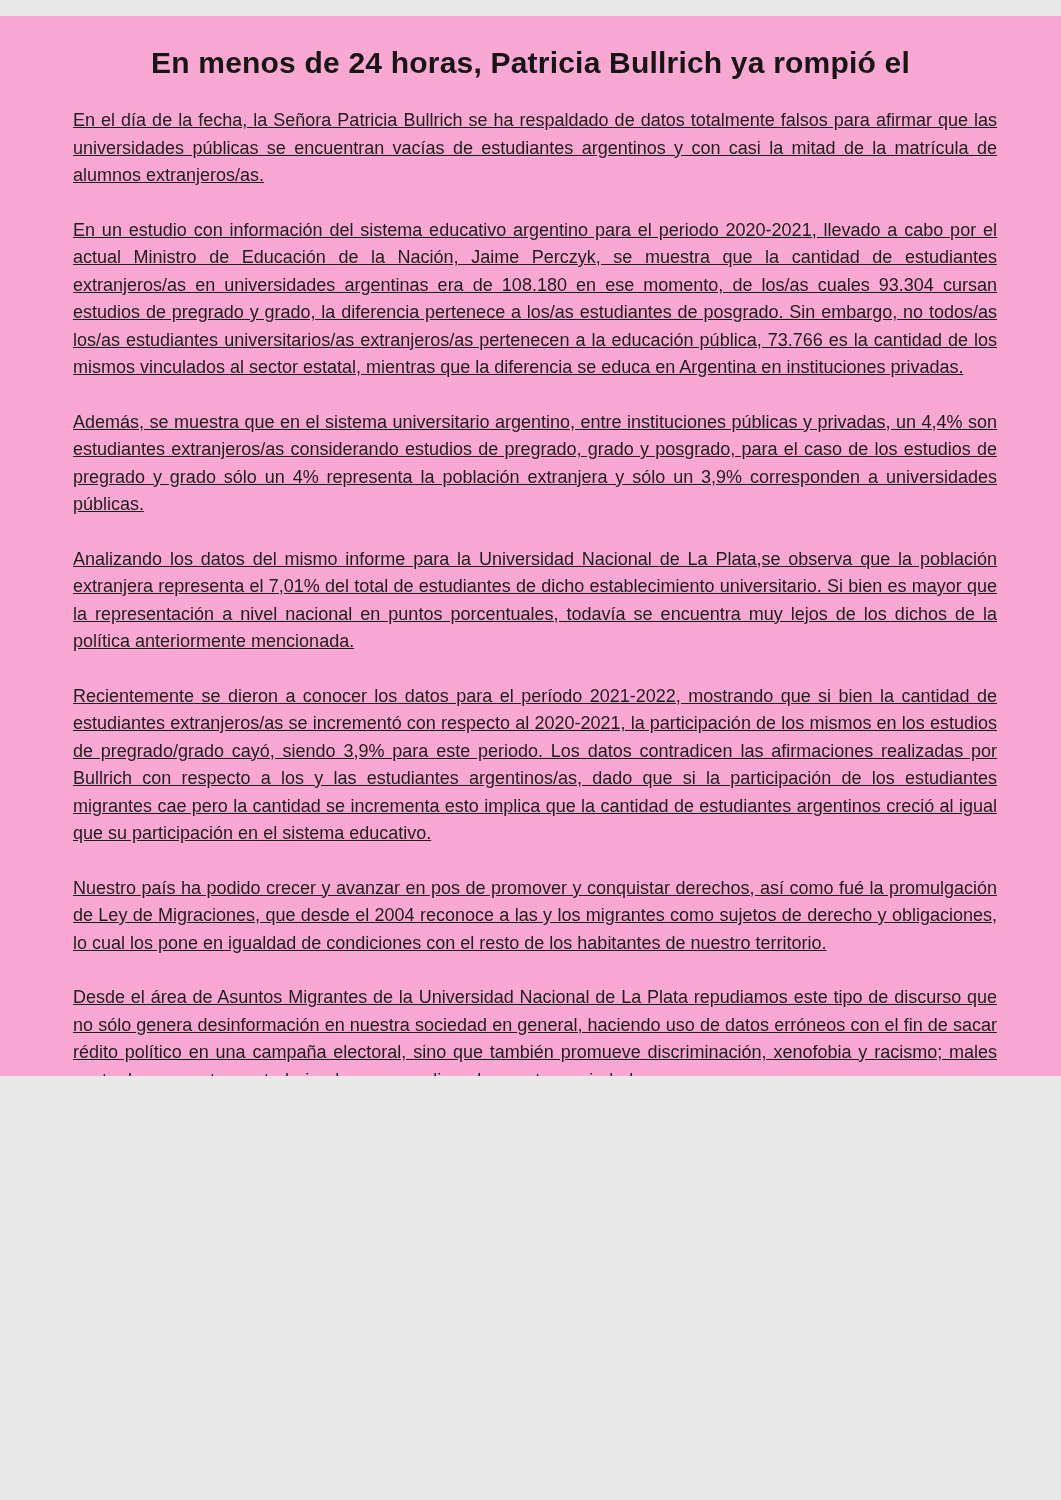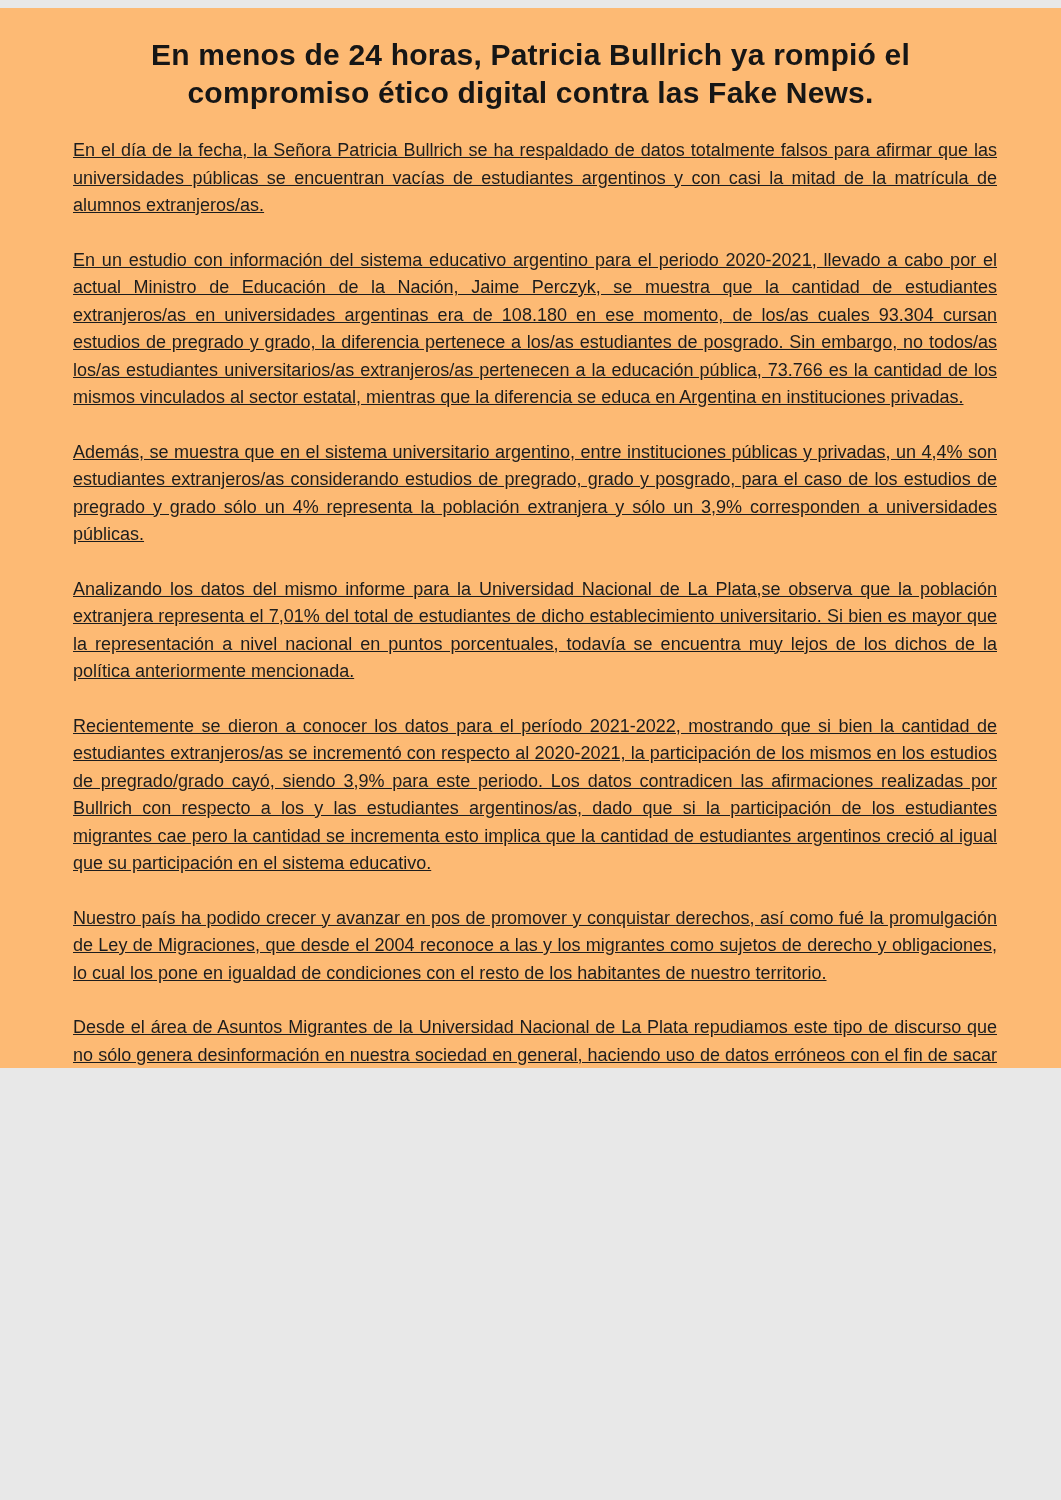--- a/index.html
+++ b/index.html
@@ -1,20 +1,20 @@
 <!DOCTYPE html>
 <html lang="es"><head>
 <meta charset="utf-8">
 <style>
   html,body { margin:0; padding:0; background:#e8e8e8; }
   .page {
     position:relative;
     width:1061px; height:1060px;
-    margin:8px auto;
-    background:#fdba74;
+    margin:16px auto;
+    background:#f9a8d4;
     font-family:"Liberation Sans", sans-serif;
     color:#1d1d1d;
     overflow:hidden;
   }
   .title {
     margin:28px 58px 0;
     font-size:30px;
     font-weight:bold;
     line-height:38px;
     text-align:center;
@@ -82,21 +82,20 @@
     letter-spacing:0.3px;
   }
 </style>
 </head>
 <body>
 
 <div class="page">
 
   <h1 class="title">
     <span class="tline">En menos de 24 horas, Patricia Bullrich ya rompió el</span>
-    <span class="tline">compromiso ético digital contra las Fake News.</span>
   </h1>
 
   <div class="body-text">
     <p>En el día de la fecha, la Señora Patricia Bullrich se ha respaldado de datos totalmente falsos para afirmar que las universidades públicas se encuentran vacías de estudiantes argentinos y con casi la mitad de la matrícula de alumnos extranjeros/as.</p>
     <p>En un estudio con información del sistema educativo argentino para el periodo 2020-2021, llevado a cabo por el actual Ministro de Educación de la Nación, Jaime Perczyk, se muestra que la cantidad de estudiantes extranjeros/as en universidades argentinas era de 108.180 en ese momento, de los/as cuales 93.304 cursan estudios de pregrado y grado, la diferencia pertenece a los/as estudiantes de posgrado. Sin embargo, no todos/as los/as estudiantes universitarios/as extranjeros/as pertenecen a la educación pública, 73.766 es la cantidad de los mismos vinculados al sector estatal, mientras que la diferencia se educa en Argentina en instituciones privadas.</p>
     <p>Además, se muestra que en el sistema universitario argentino, entre instituciones públicas y privadas, un 4,4% son estudiantes extranjeros/as considerando estudios de pregrado, grado y posgrado, para el caso de los estudios de pregrado y grado sólo un 4% representa la población extranjera y sólo un 3,9% corresponden a universidades públicas.</p>
     <p>Analizando los datos del mismo informe para la Universidad Nacional de La Plata,se observa que la población extranjera representa el 7,01% del total de estudiantes de dicho establecimiento universitario. Si bien es mayor que la representación a nivel nacional en puntos porcentuales, todavía se encuentra muy lejos de los dichos de la política anteriormente mencionada.</p>
     <p>Recientemente se dieron a conocer los datos para el período 2021-2022, mostrando que si bien la cantidad de estudiantes extranjeros/as se incrementó con respecto al 2020-2021, la participación de los mismos en los estudios de pregrado/grado cayó, siendo 3,9% para este periodo. Los datos contradicen las afirmaciones realizadas por Bullrich con respecto a los y las estudiantes argentinos/as, dado que si la participación de los estudiantes migrantes cae pero la cantidad se incrementa esto implica que la cantidad de estudiantes argentinos creció al igual que su participación en el sistema educativo.</p>
     <p>Nuestro país ha podido crecer y avanzar en pos de promover y conquistar derechos, así como fué la promulgación de Ley de Migraciones, que desde el 2004 reconoce a las y los migrantes como sujetos de derecho y obligaciones, lo cual los pone en igualdad de condiciones con el resto de los habitantes de nuestro territorio.</p>
     <p>Desde el área de Asuntos Migrantes de la Universidad Nacional de La Plata repudiamos este tipo de discurso que no sólo genera desinformación en nuestra sociedad en general, haciendo uso de datos erróneos con el fin de sacar rédito político en una campaña electoral, sino que también promueve discriminación, xenofobia y racismo; males contra los que estamos trabajando para erradicar de nuestra sociedad.</p>

